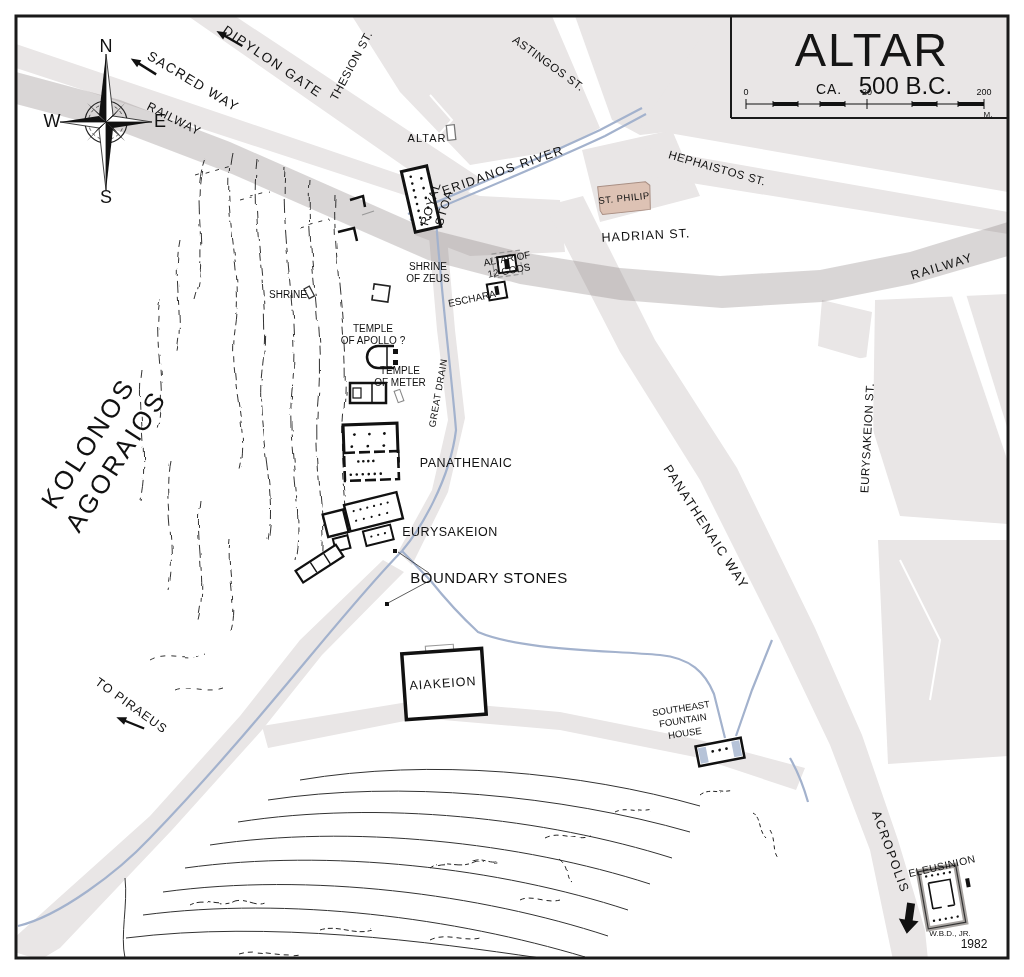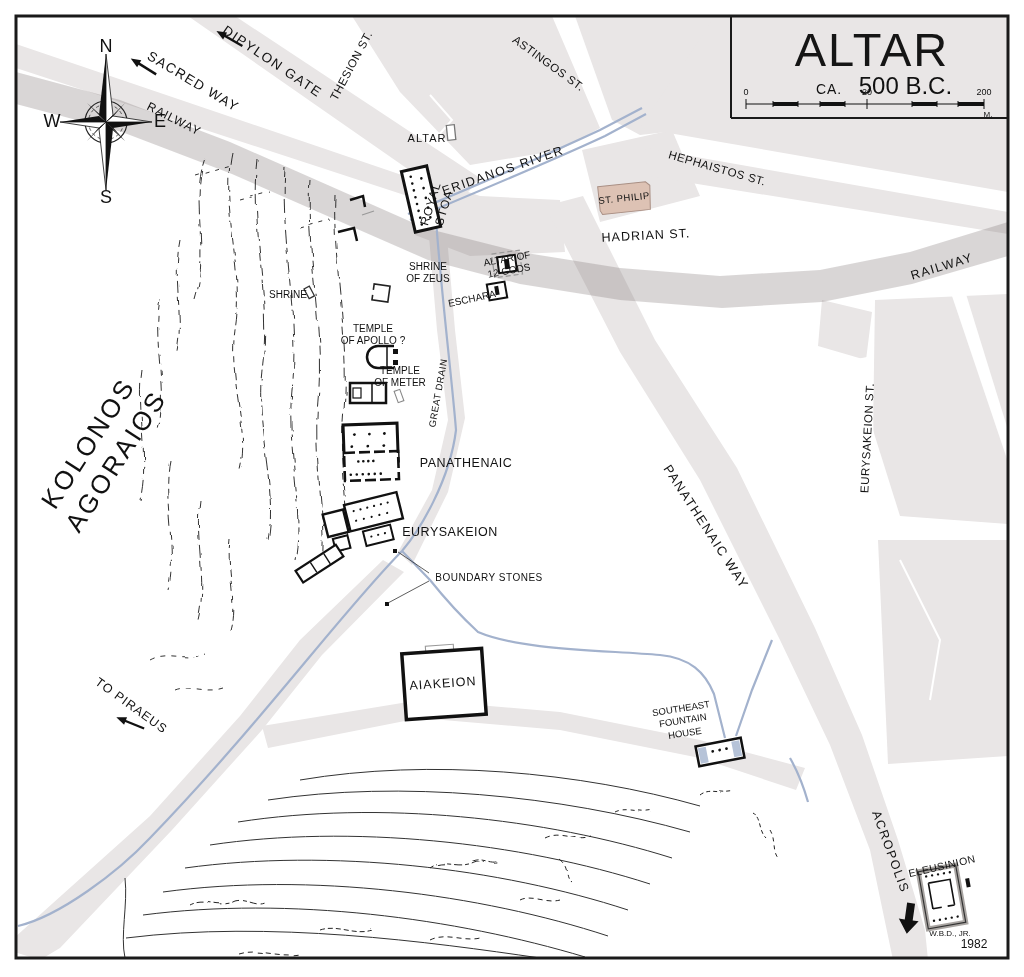--- a/index.html
+++ b/index.html
@@ -388,21 +388,21 @@
 <div class="lbl" style="left:508px;top:265px;font-size:10px;transform:translate(-50%,-50%) rotate(-10deg)">ALTAR OF
 12 GODS</div>
 <div class="lbl" style="left:472px;top:299px;font-size:10px;transform:translate(-50%,-50%) rotate(-12deg)">ESCHARA</div>
 <div class="lbl ctr" style="left:373px;top:335px;font-size:10px">TEMPLE
 OF APOLLO ?</div>
 <div class="lbl ctr" style="left:400px;top:377px;font-size:10px">TEMPLE
 OF METER</div>
 <div class="lbl" style="left:438px;top:393px;font-size:9.5px;letter-spacing:0.5px;transform:translate(-50%,-50%) rotate(-80deg);white-space:nowrap">GREAT DRAIN</div>
 <div class="lbl ctr" style="left:466px;top:463px;font-size:12.5px;letter-spacing:0.5px">PANATHENAIC</div>
 <div class="lbl ctr" style="left:450px;top:532px;font-size:12.5px;letter-spacing:0.5px">EURYSAKEION</div>
-<div class="lbl ctr" style="left:489px;top:578px;font-size:10px;letter-spacing:0.5px">BOUNDARY STONES</div>
+<div class="lbl ctr" style="left:489px;top:578px;font-size:15px;letter-spacing:0.5px">BOUNDARY STONES</div>
 <div class="lbl" style="left:102px;top:452px;font-size:26px;letter-spacing:3px;line-height:1.25;transform:translate(-50%,-50%) rotate(-57deg)">KOLONOS
 AGORAIOS</div>
 <div class="lbl" style="left:443px;top:684px;font-size:12.5px;letter-spacing:1px;transform:translate(-50%,-50%) rotate(-4deg)">AIAKEION</div>
 <div class="lbl" style="left:131px;top:706px;font-size:12.5px;letter-spacing:1px;transform:translate(-50%,-50%) rotate(36deg);white-space:nowrap">TO PIRAEUS</div>
 <div class="lbl" style="left:683px;top:721px;font-size:9.5px;line-height:1.3;transform:translate(-50%,-50%) rotate(-9deg)">SOUTHEAST
 FOUNTAIN
 HOUSE</div>
 <div class="lbl" style="left:706px;top:527px;font-size:13px;letter-spacing:1.5px;transform:translate(-50%,-50%) rotate(57deg);white-space:nowrap">PANATHENAIC WAY</div>
 <div class="lbl" style="left:868px;top:438px;font-size:11.5px;letter-spacing:0.5px;transform:translate(-50%,-50%) rotate(-87deg);white-space:nowrap">EURYSAKEION ST.</div>
 <div class="lbl" style="left:890px;top:852px;font-size:12.5px;letter-spacing:1.5px;transform:translate(-50%,-50%) rotate(70deg);white-space:nowrap">ACROPOLIS</div>

